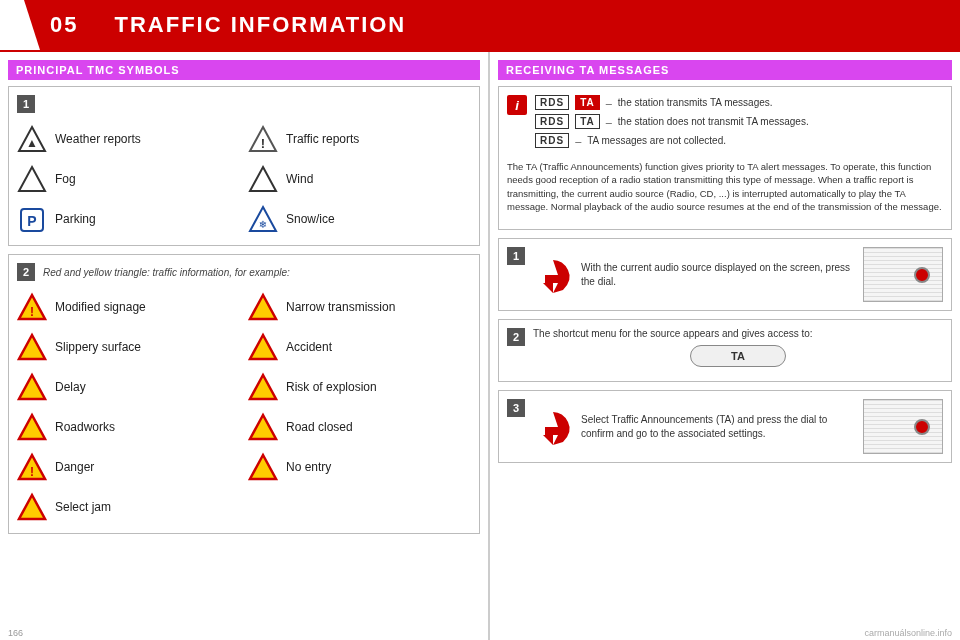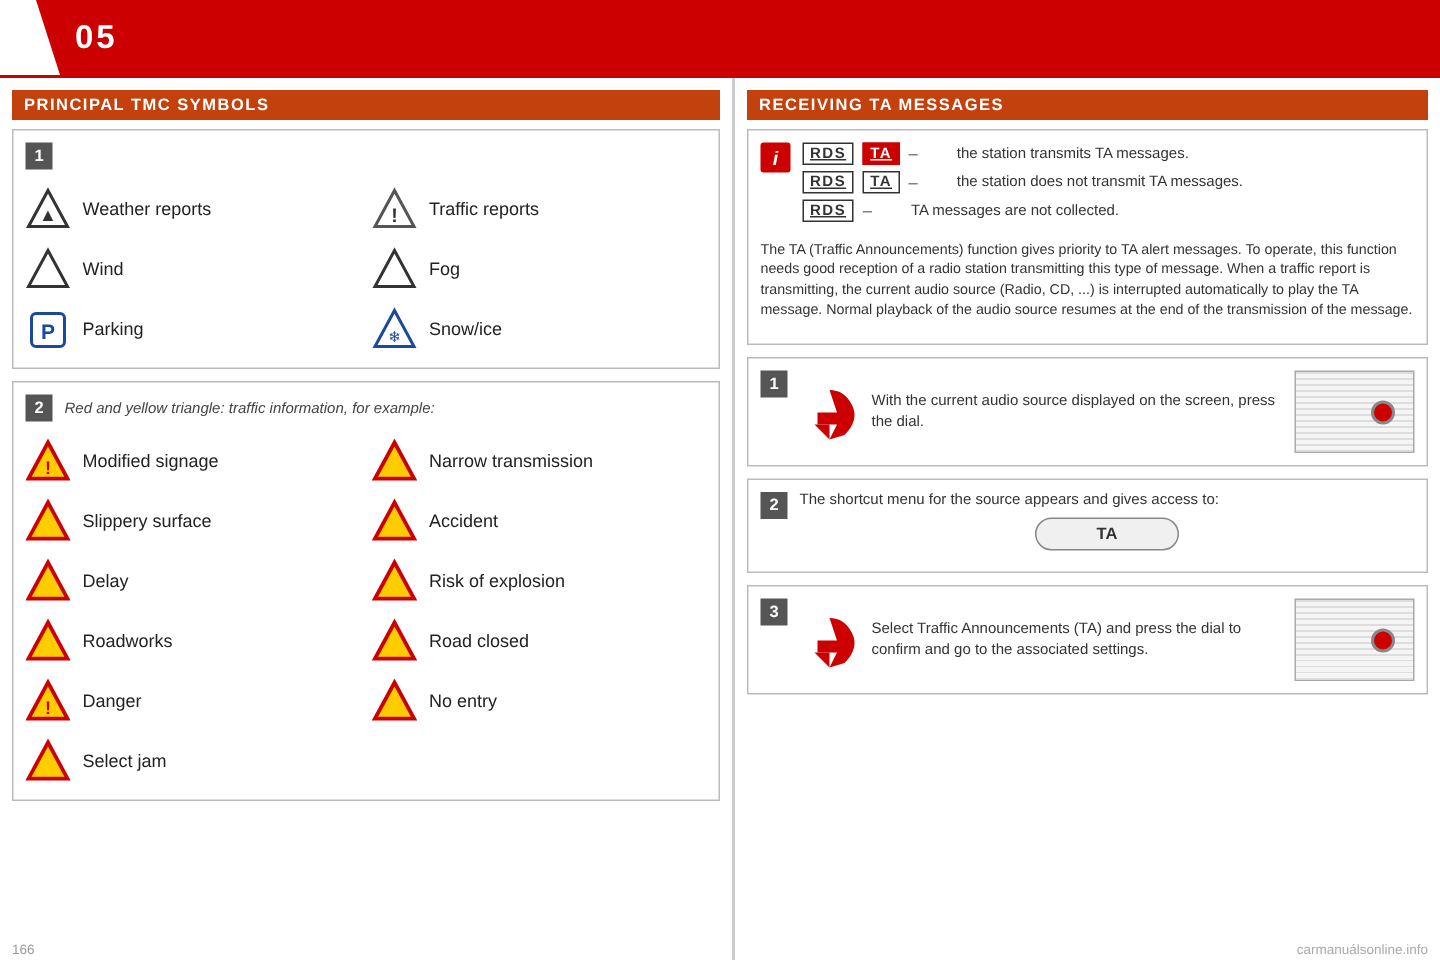--- a/index.html
+++ b/index.html
@@ -47,21 +47,21 @@
     }
 
     
     .left-panel {
       width: 490px;
       border-right: 2px solid #ccc;
       padding: 8px;
     }
 
     .section-title {
-      background: #c2410c;
+      background: #d946ef;
       color: #fff;
       font-size: 11px;
       font-weight: bold;
       letter-spacing: 1px;
       padding: 4px 8px;
       margin-bottom: 6px;
       text-transform: uppercase;
     }
 
     .box {
@@ -129,27 +129,26 @@
       gap: 6px;
       margin-bottom: 4px;
       font-size: 11px;
     }
     .badge {
       border: 1px solid #333;
       font-size: 10px;
       font-weight: bold;
       padding: 1px 4px;
       letter-spacing: 1px;
-      text-decoration: underline;
     }
     .badge-rds { color: #333; }
     .badge-ta { background: #c00; color: #fff; border-color: #c00; }
     .badge-ta-outline { color: #333; border-color: #333; }
     .dash { color: #555; }
-    .rds-desc { font-size: 10px; color: #333; margin-left: 20px; }
+    .rds-desc { font-size: 10px; color: #333; }
 
     .ta-info-text {
       font-size: 9.5px;
       color: #333;
       line-height: 1.4;
       margin: 8px 0;
     }
 
     
     .step-box {
@@ -263,20 +262,21 @@
       right: 8px;
       font-size: 9px;
       color: #aaa;
     }
   </style>
 </head>
 <body>
 
 <div class="header">
   <span class="header-num">05</span>
+  <span>TRAFFIC INFORMATION</span>
 </div>
 
 <div class="main">
 
   <div class="left-panel">
     <div class="section-title">PRINCIPAL TMC SYMBOLS</div>
 
     <div class="box">
       <div class="box-header">
         <div class="box-num">1</div>
@@ -296,28 +296,28 @@
             <polygon points="15,2 28,26 2,26" fill="none" stroke="#555" stroke-width="2"></polygon>
             <text x="15" y="23" text-anchor="middle" font-size="13" font-weight="bold" fill="#333">!</text>
           </svg>
           <span class="symbol-label">Traffic reports</span>
         </div>
 
         <div class="symbol-item">
           <svg class="tri" viewBox="0 0 30 28">
             <polygon points="15,2 28,26 2,26" fill="none" stroke="#333" stroke-width="2"></polygon>
           </svg>
+          <span class="symbol-label">Fog</span>
+        </div>
+
+        <div class="symbol-item">
+          <svg class="tri" viewBox="0 0 30 28">
+            <polygon points="15,2 28,26 2,26" fill="none" stroke="#333" stroke-width="2"></polygon>
+          </svg>
           <span class="symbol-label">Wind</span>
-        </div>
-
-        <div class="symbol-item">
-          <svg class="tri" viewBox="0 0 30 28">
-            <polygon points="15,2 28,26 2,26" fill="none" stroke="#333" stroke-width="2"></polygon>
-          </svg>
-          <span class="symbol-label">Fog</span>
         </div>
 
         <div class="symbol-item">
           <svg class="tri" viewBox="0 0 30 28">
             <rect x="4" y="4" width="22" height="22" rx="3" fill="none" stroke="#1a4a9e" stroke-width="2"></rect>
             <text x="15" y="21" text-anchor="middle" font-size="14" font-weight="bold" fill="#1a4a9e">P</text>
           </svg>
           <span class="symbol-label">Parking</span>
         </div>
 

